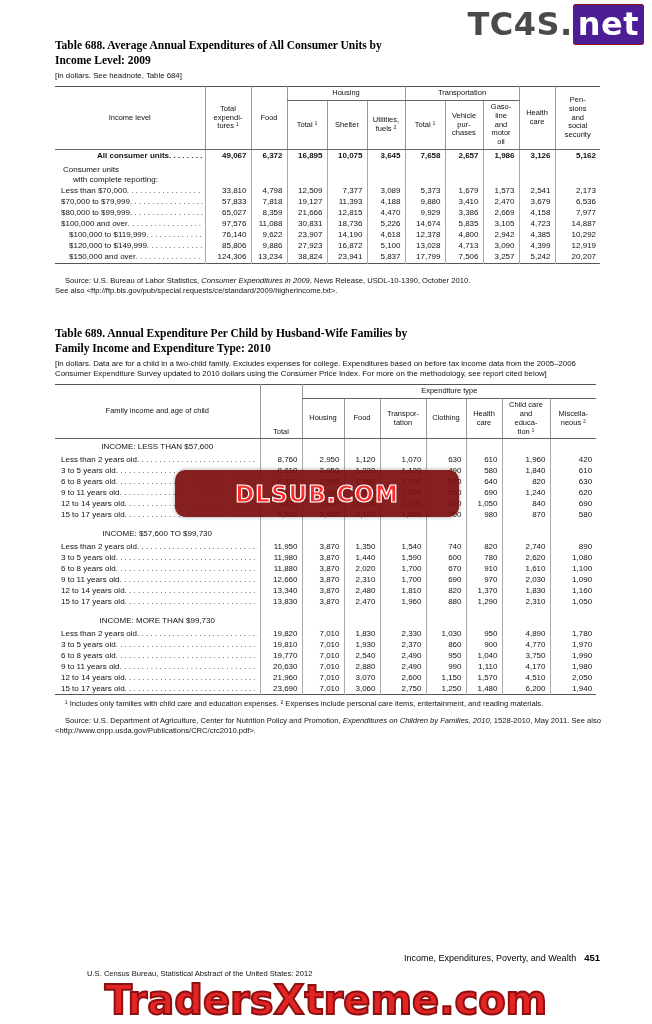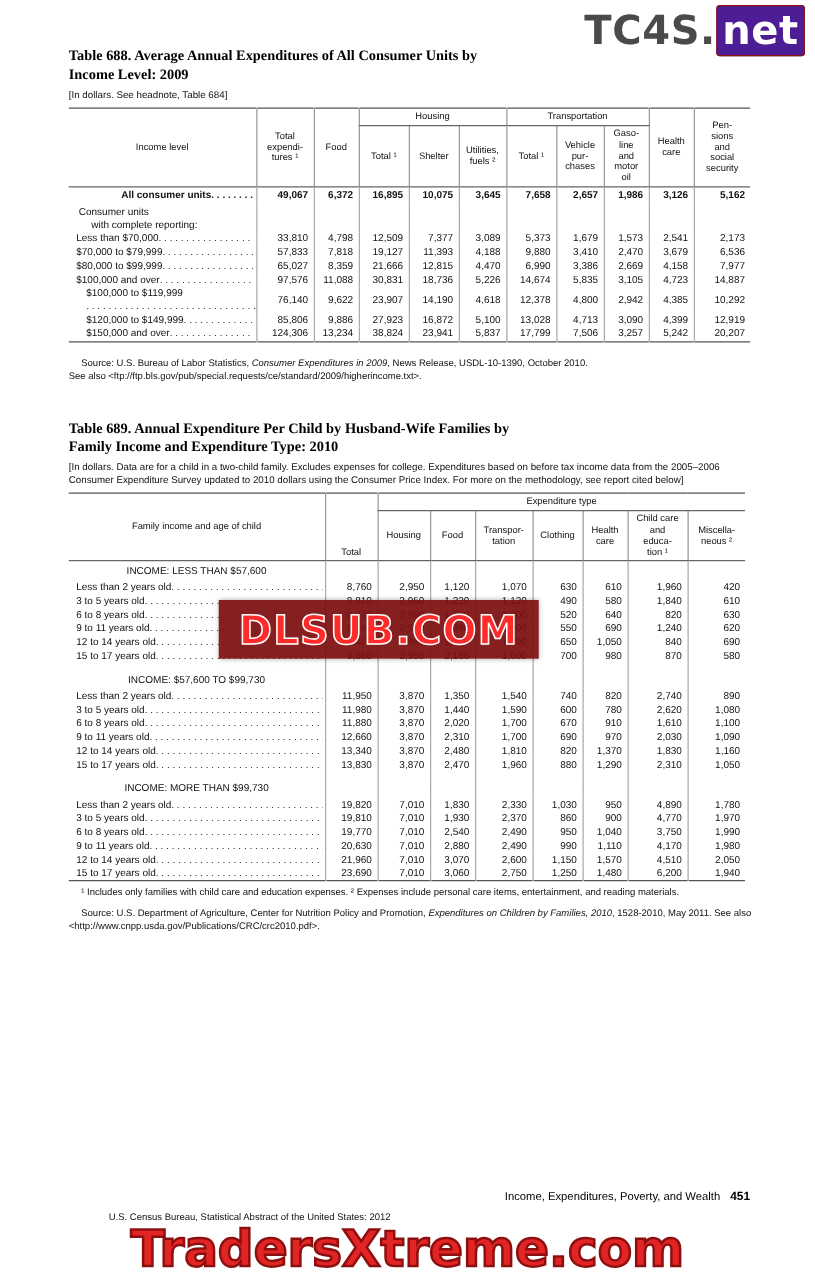--- a/index.html
+++ b/index.html
@@ -40,23 +40,23 @@
   .ind{text-indent:10px;}
   .it{font-style:italic;}
 
   .t689wrap{position:relative;}
   .gap1{height:30px;}
 
   
   .wm-top{position:absolute;top:5px;right:8px;font-family:"DejaVu Sans",sans-serif;
           font-weight:bold;font-size:32px;color:#4a4a4a;letter-spacing:0.5px;z-index:5;}
   .wm-top .netbox{background:#4c1d95;color:#fff;padding:0 4px 1px 4px;border-radius:3px;border:1px solid #8d1414;}
-  .wm-mid{position:absolute;left:120px;top:86px;width:256px;height:47px;background:rgba(125,14,14,0.93);
-          border-radius:0;display:flex;align-items:center;justify-content:center;
-          font-family:"DejaVu Sans",sans-serif;font-weight:bold;font-size:32px;letter-spacing:1px;
+  .wm-mid{position:absolute;left:120px;top:86px;width:284px;height:47px;background:rgba(125,14,14,0.93);
+          border-radius:10px;display:flex;align-items:center;justify-content:center;
+          font-family:"DejaVu Sans",sans-serif;font-weight:bold;font-size:23px;letter-spacing:1px;
           color:#ff2a2a;-webkit-text-stroke:1.2px #ffffff;z-index:6;box-shadow:0 0 4px rgba(0,0,0,0.35);}
   .wm-bottom{position:absolute;bottom:1px;left:0;width:100%;text-align:center;
              font-family:"DejaVu Sans",sans-serif;font-weight:bold;font-size:40px;
              color:#e32424;-webkit-text-stroke:2px #8d1010;z-index:6;}
 
   .footer-line{position:absolute;top:952px;right:52px;font-size:9px;color:#000;}
   .footer-line .pg{font-weight:bold;font-size:9.5px;margin-left:8px;}
   .imprint{position:absolute;top:969px;left:55px;font-size:7.6px;color:#111;padding-left:32px;}
 </style>
 </head>
@@ -189,21 +189,21 @@
           <tr>
             <td class="lblcell">
               <span class="lbl">$80,000 to $99,999</span>
               <span class="dots"></span>
             </td>
             <td class="num">65,027</td>
             <td class="num">8,359</td>
             <td class="num">21,666</td>
             <td class="num">12,815</td>
             <td class="num">4,470</td>
-            <td class="num">6,990</td>
+            <td class="num">9,929</td>
             <td class="num">3,386</td>
             <td class="num">2,669</td>
             <td class="num">4,158</td>
             <td class="num">7,977</td>
           </tr>
           <tr>
             <td class="lblcell">
               <span class="lbl">$100,000 and over</span>
               <span class="dots"></span>
             </td>
@@ -212,21 +212,21 @@
             <td class="num">30,831</td>
             <td class="num">18,736</td>
             <td class="num">5,226</td>
             <td class="num">14,674</td>
             <td class="num">5,835</td>
             <td class="num">3,105</td>
             <td class="num">4,723</td>
             <td class="num">14,887</td>
           </tr>
           <tr>
-            <td class="lblcell indent" style="padding-left: 14px; flex-direction: column;">
+            <td class="lblcell indent" style="padding-left: 14px;">
               <span class="lbl">$100,000 to $119,999</span>
               <span class="dots"></span>
             </td>
             <td class="num">76,140</td>
             <td class="num">9,622</td>
             <td class="num">23,907</td>
             <td class="num">14,190</td>
             <td class="num">4,618</td>
             <td class="num">12,378</td>
             <td class="num">4,800</td>

